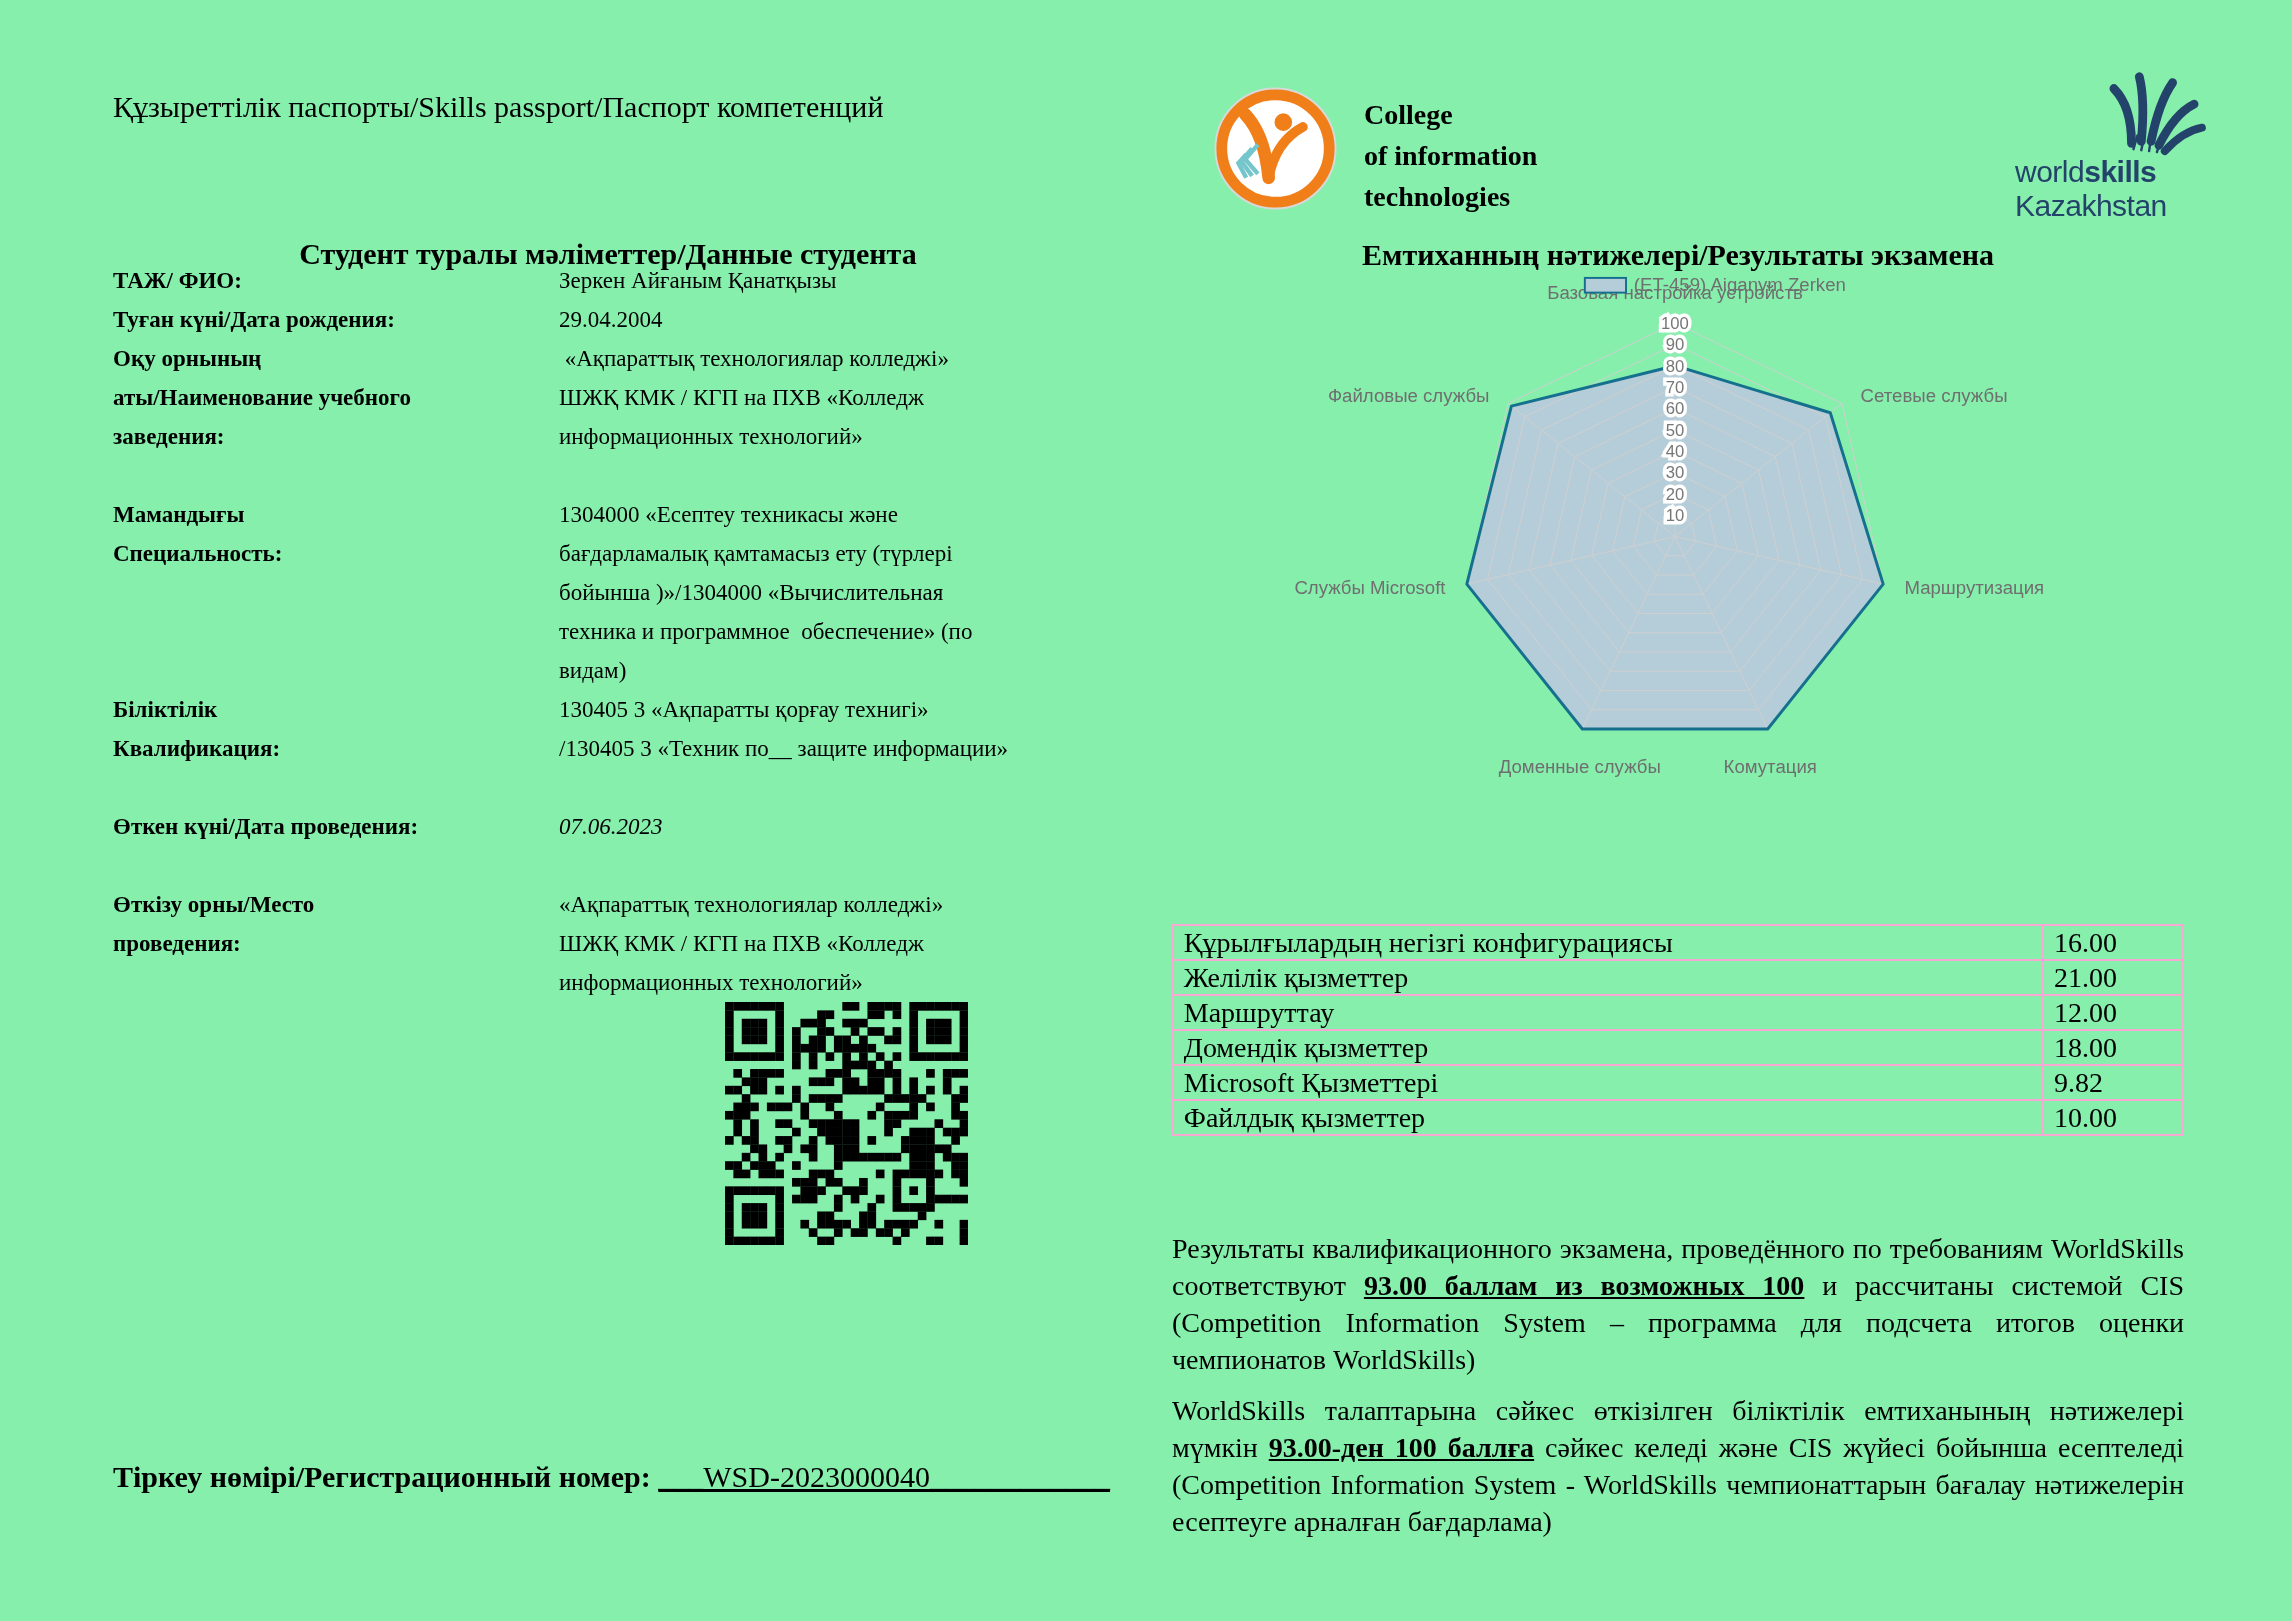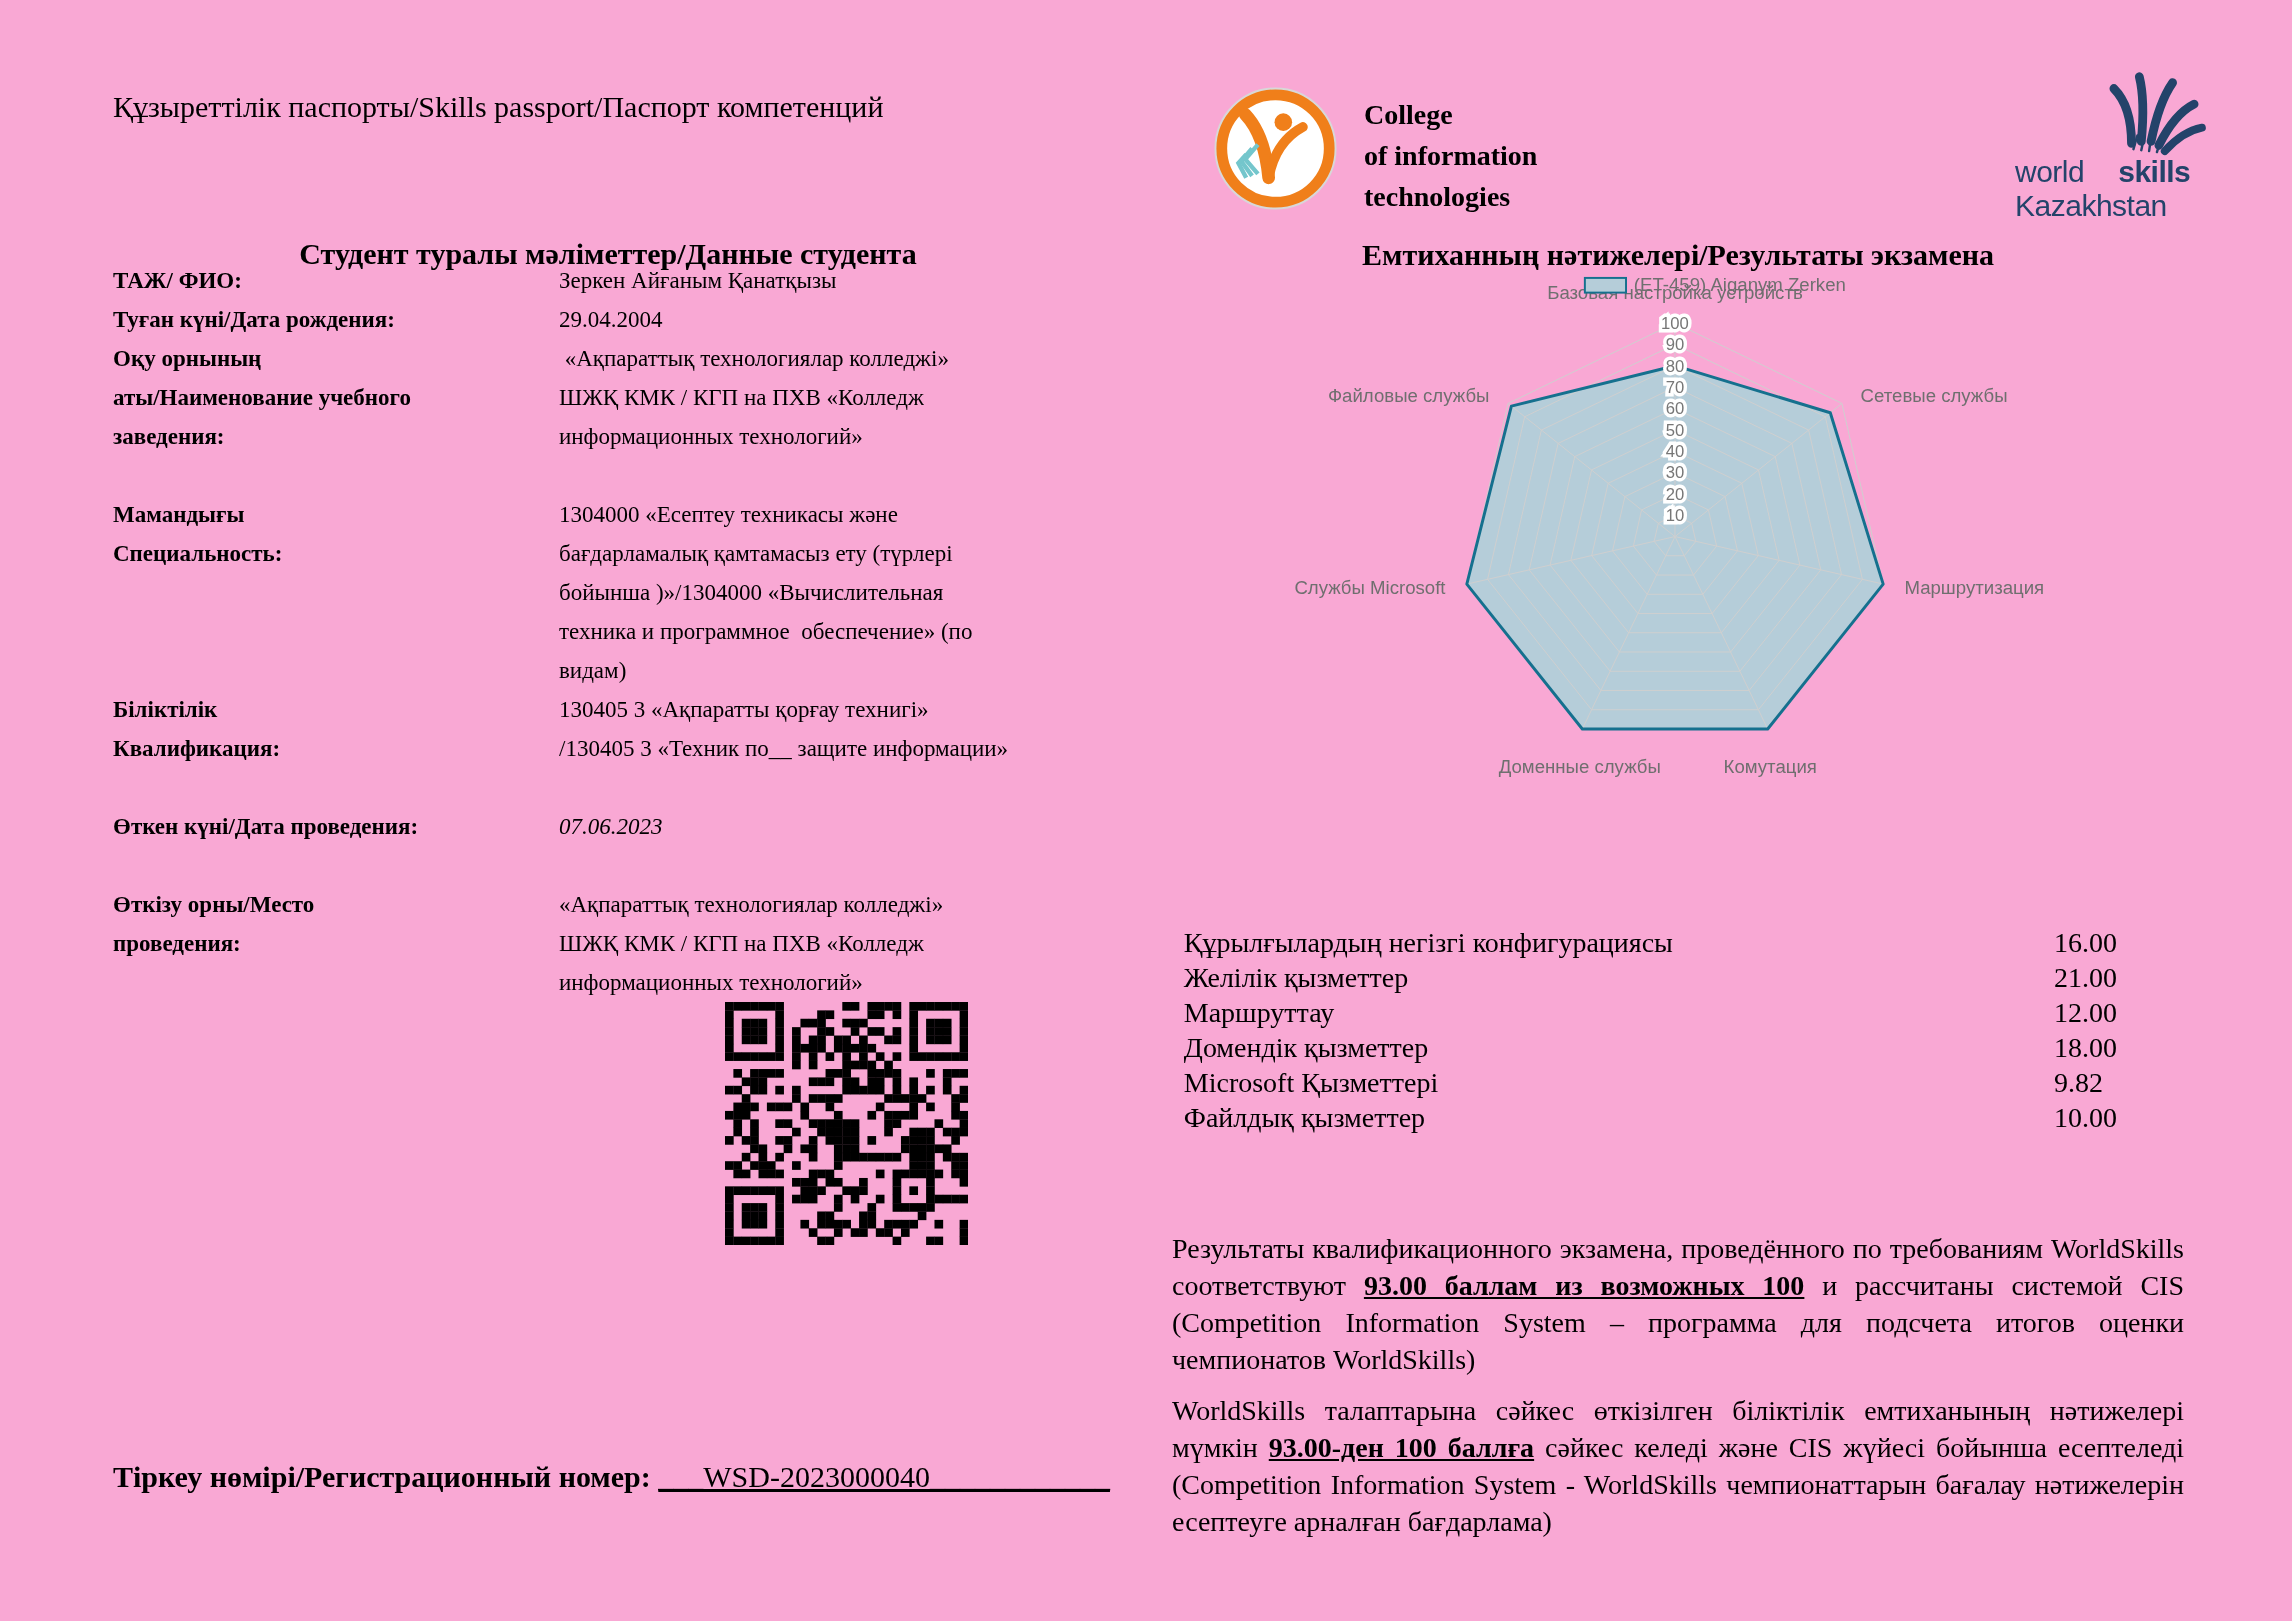--- a/index.html
+++ b/index.html
@@ -2,41 +2,41 @@
 <html style="--college_orange: #f07f1a; --college_teal: #74c6cc; --worldskills_navy: #24436a;"><head>
 <meta charset="utf-8">
 <style>
   :root{
     --college_orange:#f07f1a;
     --college_teal:#74c6cc;
     --worldskills_navy:#24436a;
   }
   html,body{margin:0;padding:0;background:#ffffff;}
   .page{
-    position:relative;width:2293px;height:1621px;background:#f9a8d4;
+    position:relative;width:2293px;height:1621px;background:#86efac;
     font-family:"Liberation Serif", serif;color:#000;overflow:hidden;
   }
   .abs{position:absolute;}
   .pre{white-space:pre-wrap;}
   #doc-title{left:113px;top:90px;font-size:30px;}
   #student-heading{left:113px;top:237px;width:990px;text-align:center;font-weight:bold;font-size:30px;}
   #info-rows{left:113px;top:261px;width:1103px;display:grid;grid-template-columns:446px 657px;line-height:39px;font-size:23px;}
   #info-rows .lbl{font-weight:bold;min-height:39px;}
   #info-rows .val{min-height:39px;}
   .italic{font-style:italic;}
   #qr-wrap{left:725px;top:1002px;width:243px;height:243px;}
   #registration{left:113px;top:1460px;font-size:30px;}
   #registration .lbl{font-weight:bold;}
   #registration .val{text-decoration:underline;}
   #college-logo{left:1213px;top:86px;width:125px;height:125px;}
   #college-name{left:1364px;top:94px;font-weight:bold;font-size:28px;line-height:41px;}
   #ws-emblem{left:2096px;top:67px;width:116px;height:90px;}
   #ws-wordmark{left:2015px;top:155px;font-family:"Liberation Sans",sans-serif;
     color:var(--worldskills_navy);font-size:30px;line-height:34px;letter-spacing:-0.5px;}
-  #ws-wordmark .bold{font-weight:bold;margin-left:34px;}
+  #ws-wordmark .bold{font-weight:bold;}
   #results-heading{left:1172px;top:238px;width:1012px;text-align:center;font-weight:bold;font-size:30px;}
   #radar{left:1283px;top:274px;width:784px;height:580px;overflow:visible;}
   #radar text{font-family:"Liberation Sans",sans-serif;}
   #radar .tick{font-size:17px;fill:#767676;text-anchor:middle;paint-order:stroke;stroke:#ffffff;stroke-width:7px;}
   #radar .axlabel{font-size:19px;fill:#6f6f6f;}
   #radar .legend{font-size:19px;fill:#6f6f6f;}
   #scores-table{left:1172px;top:924px;width:1012px;border-collapse:collapse;font-size:28px;}
   #scores-table td{border:2px solid #f9a8d4;height:33px;padding:0 5.9px 0 9.8px;}
   #scores-table td.score{width:122px;}
   .para{left:1172px;top:1230px;width:1012px;font-size:28px;line-height:37px;text-align:justify;}

